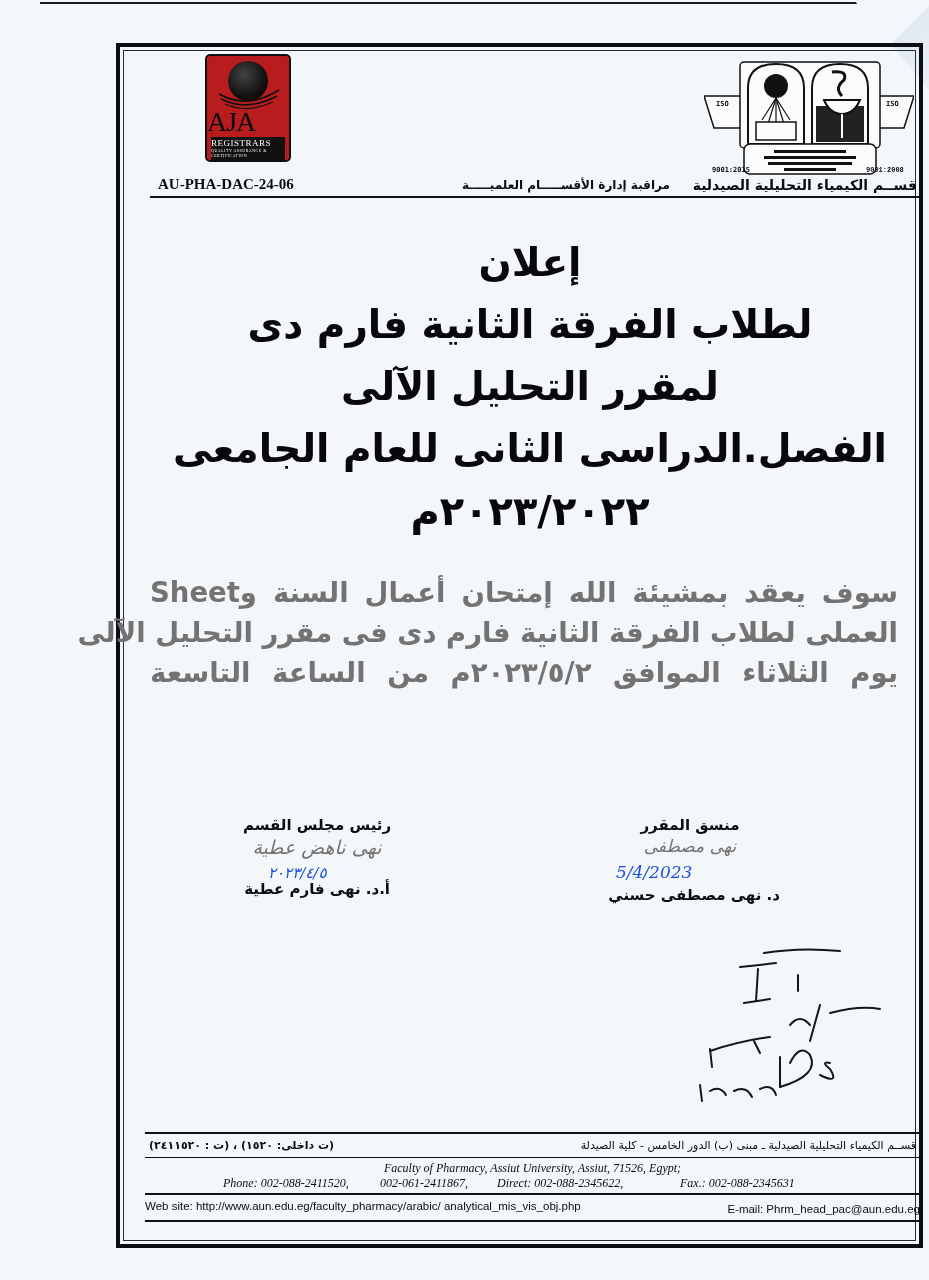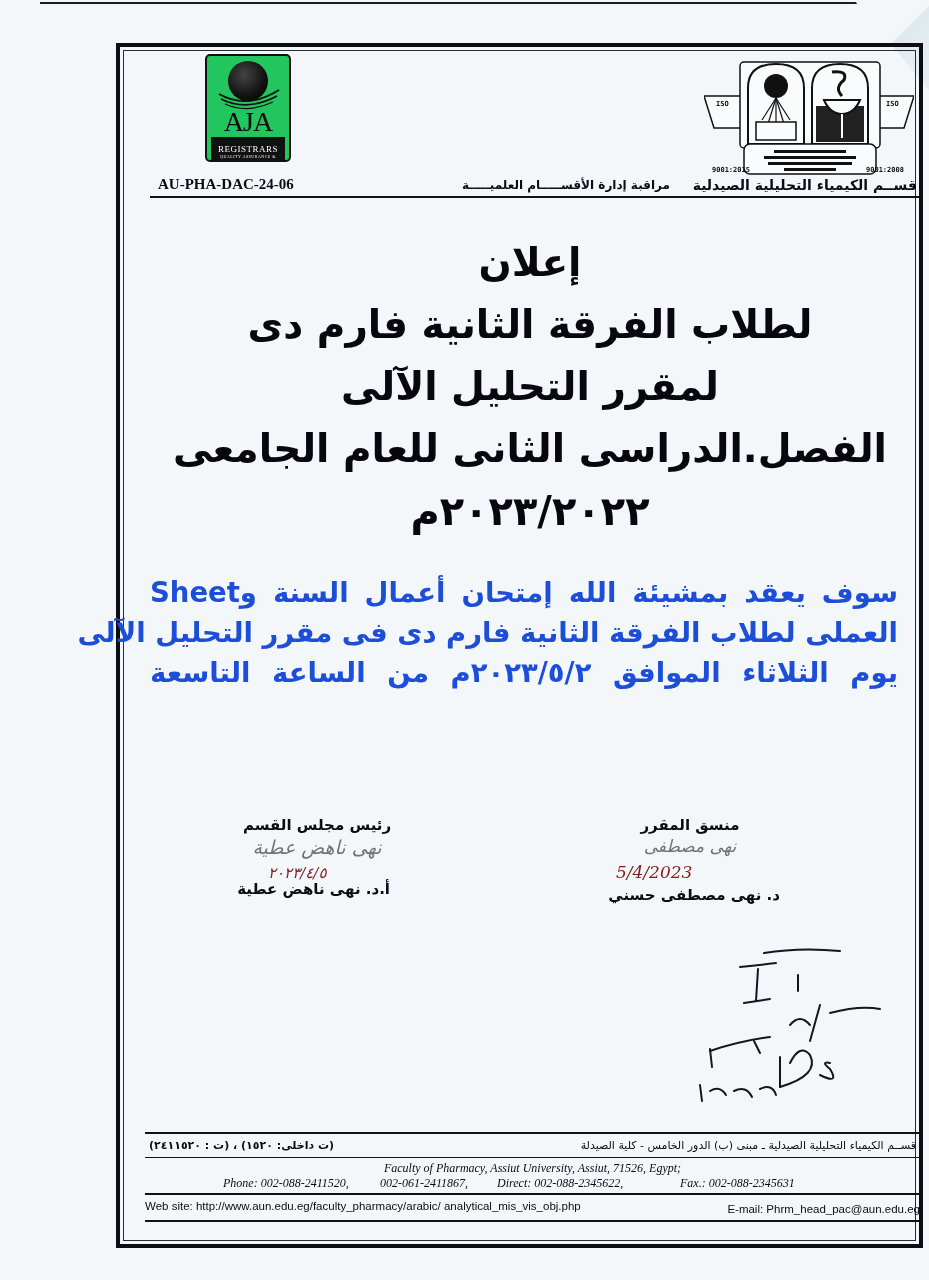--- a/index.html
+++ b/index.html
@@ -19,31 +19,31 @@
     position:absolute; left:116px; top:43px; width:807px; height:1205px;
     border:4px solid #0d0d14; box-sizing:border-box;
   }
   .frame-inner {
     position:absolute; left:3px; top:3px; right:3px; bottom:3px;
     border:1px solid #2a2a33;
   }
   
   .aja-logo {
     position:absolute; left:205px; top:54px; width:86px; height:108px;
-    border:2px solid #111; border-radius:5px; box-sizing:border-box; background:#22c55e;
-    text-align:center; overflow:hidden;
+    border:2px solid #111; border-radius:5px; box-sizing:border-box; background:#b91c1c;
+    overflow:hidden;
   }
   .aja-globe {
     width:40px; height:40px; margin:5px auto 0; border-radius:50%;
     background:radial-gradient(circle at 40% 35%, #444 0%, #111 60%, #000 100%);
     position:relative;
   }
   .aja-swoosh { position:absolute; left:10px; top:32px; width:64px; height:22px; }
   .aja-text { font-family:"Liberation Serif", serif; font-size:28px; line-height:26px; margin-top:8px; letter-spacing:-1px; }
-  .aja-reg { background:#111; color:#fff; font-family:"Liberation Serif", serif; font-size:9px; letter-spacing:0.5px; margin:2px 4px 0; padding:7px 0 3px; line-height:10px; }
+  .aja-reg { background:#111; color:#fff; font-family:"Liberation Serif", serif; font-size:9px; letter-spacing:0.5px; margin:2px 4px 0; padding:1px 0 3px; line-height:10px; }
   .aja-reg small { display:block; font-size:4px; line-height:5px; }
 
   .doc-code {
     position:absolute; left:158px; top:176px; font-family:"Liberation Serif", serif;
     font-weight:bold; font-size:15px;
   }
   .supervision {
     position:absolute; left:462px; top:178px; font-size:12px; font-weight:bold; direction:rtl; white-space:nowrap;
   }
   .dept-name {
@@ -58,30 +58,30 @@
   
   .title-block {
     position:absolute; left:150px; top:232px; width:760px; text-align:center; direction:rtl;
     font-family:"DejaVu Sans", sans-serif; font-weight:bold; color:#07070d;
   }
   .title-line { font-size:39px; line-height:62px; white-space:nowrap; }
   .title-line.small { font-size:40px; }
   
   .body-text {
     position:absolute; left:150px; top:572px; width:748px; direction:rtl; text-align:justify;
-    text-align-last:right; font-weight:bold; font-size:27.5px; line-height:40px; color:#1d4ed8;
+    text-align-last:right; font-weight:bold; font-size:27.5px; line-height:40px; color:#737373;
   }
   .body-line { display:block; white-space:nowrap; text-align:justify; text-align-last:justify; }
   .body-line.last { text-align-last:right; }
 
   
   .sig { position:absolute; direction:rtl; text-align:center; font-weight:bold; font-size:15px; white-space:nowrap; }
   .sig .role { font-size:15px; }
   .hand { font-family:"DejaVu Serif", serif; font-style:italic; font-weight:normal; font-size:17px; color:#737373; }
-  .hand-date { position:absolute; font-family:"DejaVu Serif", serif; font-style:italic; font-size:17px; color:#7f1d1d; }
+  .hand-date { position:absolute; font-family:"DejaVu Serif", serif; font-style:italic; font-size:17px; color:#1d4ed8; }
 
   .handnote { position:absolute; left:680px; top:945px; width:210px; height:170px; }
 
   
   .footer { position:absolute; left:145px; top:1132px; width:775px; }
   .f-rule { position:absolute; left:0; width:775px; height:1px; background:#111; }
   .f-rule.thick { height:2px; }
   .f-ar { position:absolute; top:7px; right:4px; direction:rtl; font-size:11px; font-weight:normal; white-space:nowrap; }
   .f-ar-ext { position:absolute; top:7px; left:4px; direction:rtl; font-size:11px; font-weight:bold; white-space:nowrap; }
   .f-en1 { position:absolute; top:29px; left:0; width:775px; text-align:center; font-family:"Liberation Serif", serif; font-style:italic; font-size:12px; }
@@ -141,21 +141,21 @@
   <g fill="#111">
     <rect x="70" y="92" width="72" height="3"></rect>
       <rect x="60" y="98" width="92" height="3"></rect>
       <rect x="64" y="104" width="84" height="3"></rect>
       <rect x="80" y="110" width="52" height="3"></rect>
   </g>
 </svg>
 <span class="iso" style="left:716px;top:100px;">ISO</span>
 <span class="iso" style="left:886px;top:100px;">ISO</span>
 <span class="iso" style="left:712px;top:166px;">9001:2015</span>
-<span class="iso" style="left:866px;top:166px;">9001:2008</span>
+<span class="iso" style="left:866px;top:166px;font-family:Liberation Mono, monospace;">9001:2008</span>
 
 <div class="doc-code">AU-PHA-DAC-24-06</div>
 <div class="supervision">مراقبة إدارة الأقســـــام العلميـــــة</div>
 <div class="dept-name">قســم الكيمياء التحليلية الصيدلية</div>
 <div class="header-rule"></div>
 
 <div class="title-block">
   <div class="title-line">إعلان</div>
   <div class="title-line">لطلاب الفرقة الثانية فارم دى</div>
   <div class="title-line">لمقرر التحليل الآلى</div>
@@ -174,21 +174,21 @@
   <div class="hand" style="margin-top:2px;">نهى مصطفى</div>
 </div>
 <div class="hand-date" style="left:616px;top:862px;">5/4/2023</div>
 <div class="sig" style="left:620px;top:886px;width:160px;text-align:right;">د. نهى مصطفى حسني</div>
 
 <div class="sig" style="left:232px;top:816px;width:170px;">
   <div class="role">رئيس مجلس القسم</div>
   <div class="hand" style="margin-top:2px;font-size:19px;">نهى ناهض عطية</div>
 </div>
 <div class="hand-date" style="left:268px;top:864px;direction:rtl;font-size:15px;">٢٠٢٣/٤/٥</div>
-<div class="sig" style="left:250px;top:880px;width:140px;">أ.د. نهى ناهض عطية</div>
+<div class="sig" style="left:250px;top:880px;width:140px;">أ.د. نهى فارم عطية</div>
 
 <svg class="handnote" viewBox="0 0 210 170">
   <g stroke="#15151f" stroke-width="2" fill="none" stroke-linecap="round">
     <path d="M84 8 Q120 2 160 6"></path>
     <path d="M60 22 Q80 20 96 18"></path>
       <path d="M78 24 L76 56"></path>
       <path d="M64 58 L90 54"></path>
     <path d="M118 30 L118 46"></path>
     <path d="M150 68 Q180 60 200 64"></path>
     <path d="M140 60 L130 96"></path>

